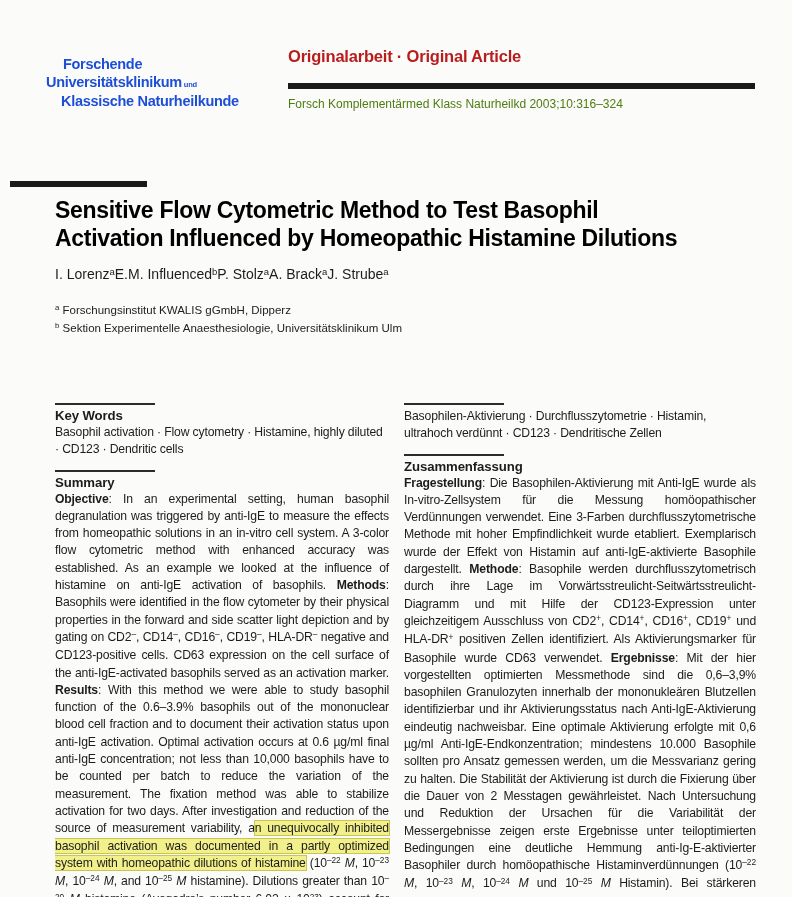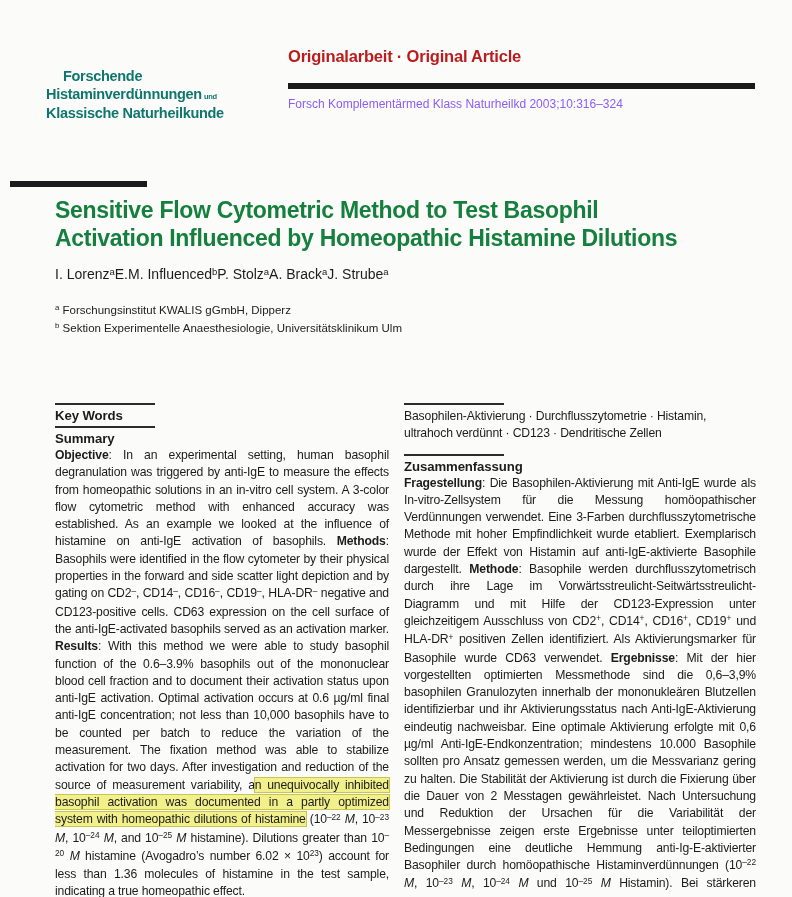--- a/index.html
+++ b/index.html
@@ -8,52 +8,52 @@
     background:#fbfbfa;
     font-family:"Liberation Sans", sans-serif;
     color:#1c1c1c;
     position:relative;
     overflow:hidden;
   }
   .page { position:absolute; inset:0; overflow:hidden; }
 
   
   .logo {
-    position:absolute; left:46px; top:68px;
+    position:absolute; left:46px; top:56px;
     font-weight:700; font-size:14.5px; line-height:17.5px;
-    color:#0f766e; letter-spacing:-0.3px; white-space:nowrap;
+    color:#1d4ed8; letter-spacing:-0.3px; white-space:nowrap;
   }
   .logo .l1 { margin-left:17px; }
-  .logo .l3 { }
+  .logo .l3 { margin-left:15px; }
   .logo .und { font-size:7.5px; font-weight:700; margin-left:2px; }
 
   
   .section-label {
     position:absolute; left:288px; top:47px;
     font-size:16.5px; font-weight:700; letter-spacing:-0.2px;
     color:#b91c1c; white-space:nowrap;
   }
   .header-rule {
     position:absolute; left:288px; top:83px;
     width:467px; height:6px; background:#1a1a1a;
   }
   .citation {
     position:absolute; left:288px; top:97px;
-    font-size:12px; color:#8b5cf6; white-space:nowrap;
+    font-size:12px; color:#4d7c0f; white-space:nowrap;
   }
 
   
   .title-bar {
     position:absolute; left:10px; top:181px;
     width:137px; height:6px; background:#1a1a1a;
   }
   .title {
     position:absolute; left:55px; top:196px;
     font-size:23px; font-weight:700; line-height:28px;
-    letter-spacing:-0.3px; color:#15803d; white-space:nowrap;
+    letter-spacing:-0.3px; color:#000000; white-space:nowrap;
   }
 
   
   .authors {
     position:absolute; left:55px; top:266px;
     font-size:14px; display:flex; white-space:nowrap;
   }
   .sup { font-size:0.68em; position:relative; top:-0.45em; letter-spacing:0; }
 
   
@@ -90,21 +90,21 @@
     box-decoration-break:clone;
   }
 </style>
 </head>
 <body>
 
 <div class="page">
 
   <div class="logo">
     <div class="l1">Forschende</div>
-    <div class="l2"><span>Histaminverdünnungen</span><span class="und">und</span></div>
+    <div class="l2"><span>Universitätsklinikum</span><span class="und">und</span></div>
     <div class="l3">Klassische Naturheilkunde</div>
   </div>
 
   <div class="section-label">Originalarbeit · Original Article</div>
   <div class="header-rule"></div>
   <div class="citation">Forsch Komplementärmed Klass Naturheilkd 2003;10:316–324</div>
 
   <div class="title-bar"></div>
   <div class="title">
     <div>Sensitive Flow Cytometric Method to Test Basophil</div>
@@ -122,20 +122,21 @@
   <div class="affiliations">
     <div><span class="sup">a</span> <span>Forschungsinstitut KWALIS gGmbH, Dipperz</span></div>
     <div><span class="sup">b</span> <span>Sektion Experimentelle Anaesthesiologie, Universitätsklinikum Ulm</span></div>
   </div>
 
   <div class="columns">
 
     <div class="col left">
       <div class="mini-rule"></div>
       <div class="col-heading">Key Words</div>
+      <div class="keywords">Basophil activation · Flow cytometry · Histamine, highly diluted · CD123 · Dendritic cells</div>
       <div class="mini-rule"></div>
       <div class="col-heading">Summary</div>
       <div class="body-text"><span class="b">Objective</span><span>: In an experimental setting, human basophil degranulation was triggered by anti-IgE to measure the effects from homeopathic solutions in an in-vitro cell system. A 3-color flow cytometric method with enhanced accuracy was established. As an example we looked at the influence of histamine on anti-IgE activation of basophils. </span><span class="b">Methods</span><span>: Basophils were identified in the flow cytometer by their physical properties in the forward and side scatter light depiction and by gating on CD2</span><span class="sup">–</span><span>, CD14</span><span class="sup">–</span><span>, CD16</span><span class="sup">–</span><span>, CD19</span><span class="sup">–</span><span>, HLA-DR</span><span class="sup">–</span><span> negative and CD123-positive cells. CD63 expression on the cell surface of the anti-IgE-activated basophils served as an activation marker. </span><span class="b">Results</span><span>: With this method we were able to study basophil function of the 0.6–3.9% basophils out of the mononuclear blood cell fraction and to document their activation status upon anti-IgE activation. Optimal activation occurs at 0.6 µg/ml final anti-IgE concentration; not less than 10,000 basophils have to be counted per batch to reduce the variation of the measurement. The fixation method was able to stabilize activation for two days. After investigation and reduction of the source of measurement variability, a</span><span class="hl">n unequivocally inhibited basophil activation was documented in a partly optimized system with homeopathic dilutions of histamine</span><span> (10</span><span class="sup">–22</span><span> </span><span class="i">M</span><span>, 10</span><span class="sup">–23</span><span> </span><span class="i">M</span><span>, 10</span><span class="sup">–24</span><span> </span><span class="i">M</span><span>, and 10</span><span class="sup">–25</span><span> </span><span class="i">M</span><span> histamine). Dilutions greater than 10</span><span class="sup">–20</span><span> </span><span class="i">M</span><span> histamine (Avogadro’s number 6.02 × 10</span><span class="sup">23</span><span>) account for less than 1.36 molecules of histamine in the test sample, indicating a true homeopathic effect. </span></div>
     </div>
 
     <div class="col right">
       <div class="mini-rule"></div>
       <div class="keywords">Basophilen-Aktivierung · Durchflusszytometrie · Histamin, ultrahoch verdünnt · CD123 · Dendritische Zellen</div>
       <div class="mini-rule"></div>
       <div class="col-heading">Zusammenfassung</div>

